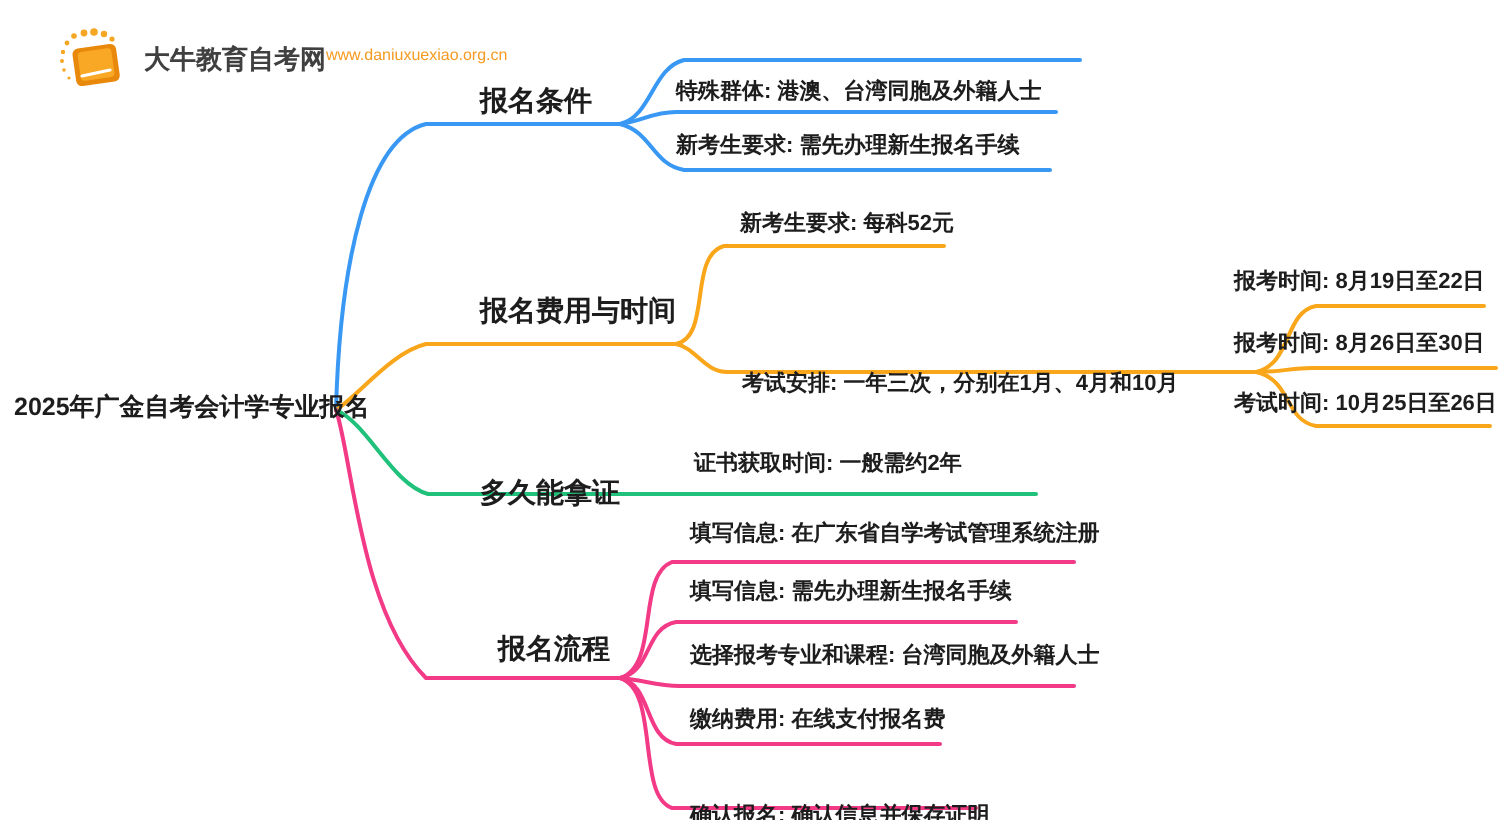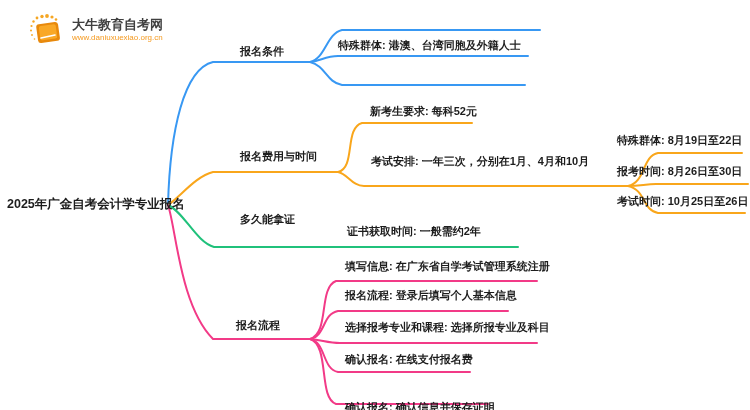--- a/index.html
+++ b/index.html
@@ -8,24 +8,24 @@
     font-family:"Liberation Sans", sans-serif;
   }
   .links{position:absolute;left:0;top:0;width:750px;height:410px;}
   .links path{fill:none;stroke-width:2;stroke-linecap:round;}
   .node{
     position:absolute;white-space:nowrap;color:#1d1d1d;
     font-size:11px;font-weight:700;transform:translateY(-55%);
     letter-spacing:0px;
   }
   .node.root{font-size:12.5px;}
-  .node.lvl1{font-size:11px;}
+  .node.lvl1{font-size:14px;}
   
   .logo{position:absolute;left:28px;top:12px;display:flex;align-items:center;gap:6px;}
-  .logo .txt{display:flex;flex-direction:column;line-height:1.15;}
+  .logo .txt{display:flex;flex-direction:row;line-height:1.15;}
   .logo .title{font-size:13px;font-weight:700;color:#404040;}
   .logo .url{font-size:8px;font-weight:400;color:#f59b22;}
 </style>
 </head>
 <body>
 
 <div class="canvas">
 
   <svg class="links" viewBox="0 0 750 410">
 
@@ -82,31 +82,32 @@
     <div class="txt">
       <span class="title">大牛教育自考网</span>
       <span class="url">www.daniuxuexiao.org.cn</span>
     </div>
   </div>
 
   <div class="node root" style="left:7px;top:205px;">2025年广金自考会计学专业报名</div>
 
   <div class="node lvl1" style="left:240px;top:52px;">报名条件</div>
   <div class="node" style="left:338px;top:46px;">特殊群体: 港澳、台湾同胞及外籍人士</div>
+  <div class="node" style="left:338px;top:73px;">新考生要求: 需先办理新生报名手续</div>
 
   <div class="node lvl1" style="left:240px;top:157px;">报名费用与时间</div>
   <div class="node" style="left:370px;top:112px;">新考生要求: 每科52元</div>
-  <div class="node" style="left:371px;top:162px;">考试安排: 一年三次，分别在1月、4月和10月</div>
-  <div class="node" style="left:617px;top:141px;">特殊群体: 8月19日至22日</div>
+  <div class="node" style="left:371px;top:192px;">考试安排: 一年三次，分别在1月、4月和10月</div>
+  <div class="node" style="left:617px;top:141px;">报考时间: 8月19日至22日</div>
   <div class="node" style="left:617px;top:172px;">报考时间: 8月26日至30日</div>
   <div class="node" style="left:617px;top:202px;text-align:right;">考试时间: 10月25日至26日</div>
 
-  <div class="node lvl1" style="left:240px;top:220px;">多久能拿证</div>
+  <div class="node lvl1" style="left:240px;top:248px;">多久能拿证</div>
   <div class="node" style="left:347px;top:232px;">证书获取时间: 一般需约2年</div>
 
-  <div class="node lvl1" style="left:236px;top:326px;text-align:right;">报名流程</div>
+  <div class="node lvl1" style="left:249px;top:326px;text-align:right;">报名流程</div>
   <div class="node" style="left:345px;top:267px;">填写信息: 在广东省自学考试管理系统注册</div>
-  <div class="node" style="left:345px;top:296px;">报名流程: 登录后填写个人基本信息</div>
-  <div class="node" style="left:345px;top:328px;">选择报考专业和课程: 选择所报专业及科目</div>
-  <div class="node" style="left:345px;top:360px;">确认报名: 在线支付报名费</div>
+  <div class="node" style="left:345px;top:296px;">填写信息: 需先办理新生报名手续</div>
+  <div class="node" style="left:345px;top:328px;">选择报考专业和课程: 台湾同胞及外籍人士</div>
+  <div class="node" style="left:345px;top:360px;">缴纳费用: 在线支付报名费</div>
   <div class="node" style="left:345px;top:392px;margin-top:16px;">确认报名: 确认信息并保存证明</div>
 
 </div>
 
 </body></html>

